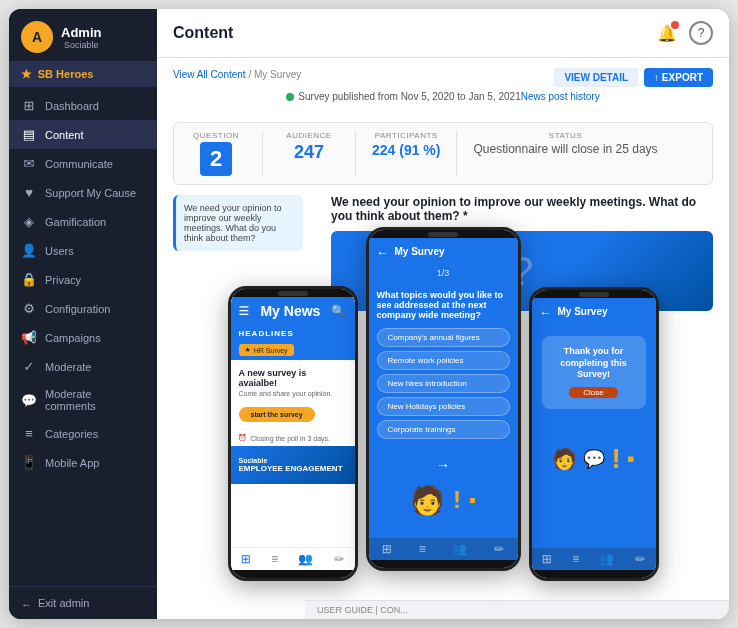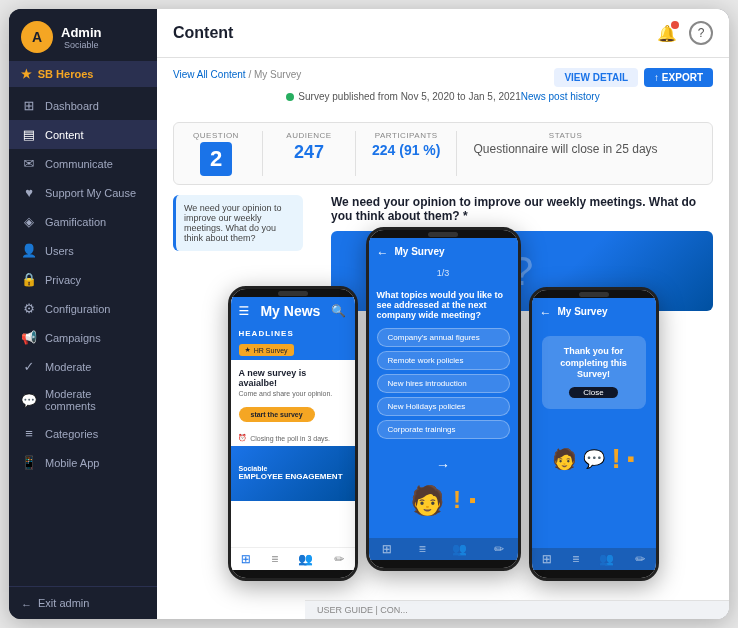--- a/index.html
+++ b/index.html
@@ -413,21 +413,21 @@
     .phone1-closing {
       padding: 4px 8px;
       font-size: 7px;
       color: #666;
       display: flex;
       align-items: center;
       gap: 3px;
     }
     .phone1-banner {
       background: linear-gradient(135deg, #1a73e8, #0050a0);
-      height: 55px;
+      height: 38px;
       padding: 6px 8px;
       display: flex;
       flex-direction: column;
       justify-content: center;
     }
     .phone1-banner .banner-logo { color: white; font-size: 7px; font-weight: 700; }
     .phone1-banner .banner-text { color: white; font-size: 8px; font-weight: 700; line-height: 1.2; }
     .phone1-bottom-nav {
       background: #fff;
       display: flex;
@@ -537,21 +537,21 @@
       text-align: center;
       margin-bottom: 8px;
     }
     .phone3-thankyou .ty-text {
       color: white;
       font-size: 9px;
       font-weight: 700;
       line-height: 1.3;
     }
     .close-btn {
-      background: #0f172a;
+      background: #c2410c;
       color: white;
       border: none;
       padding: 1px 14px;
       border-radius: 10px;
       font-size: 8px;
       cursor: pointer;
       margin-top: 4px;
     }
     .phone3-illustration {
       height: 60px;

